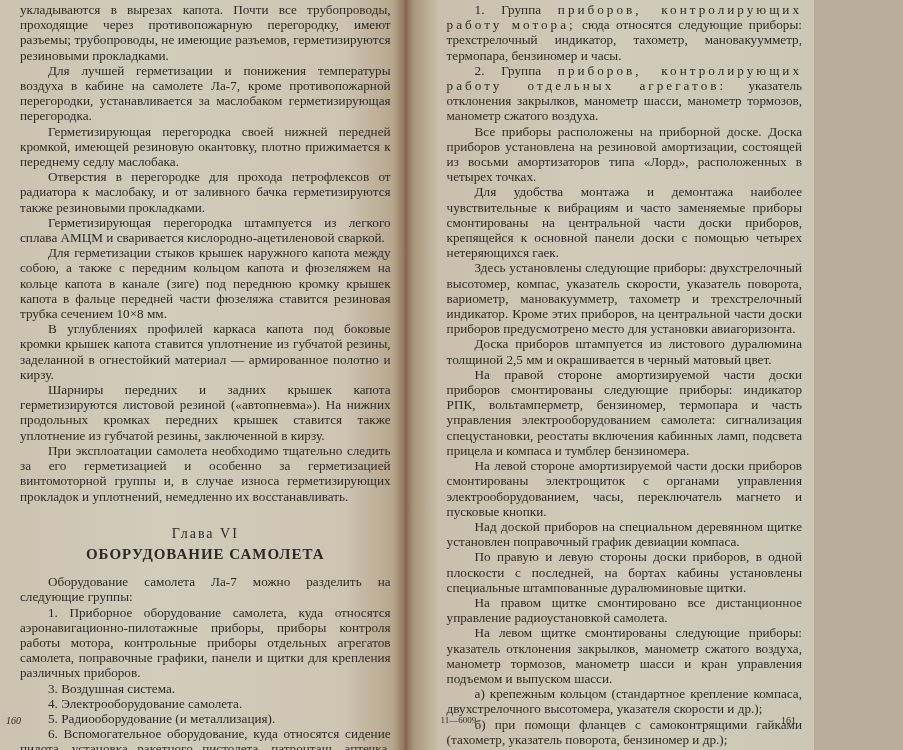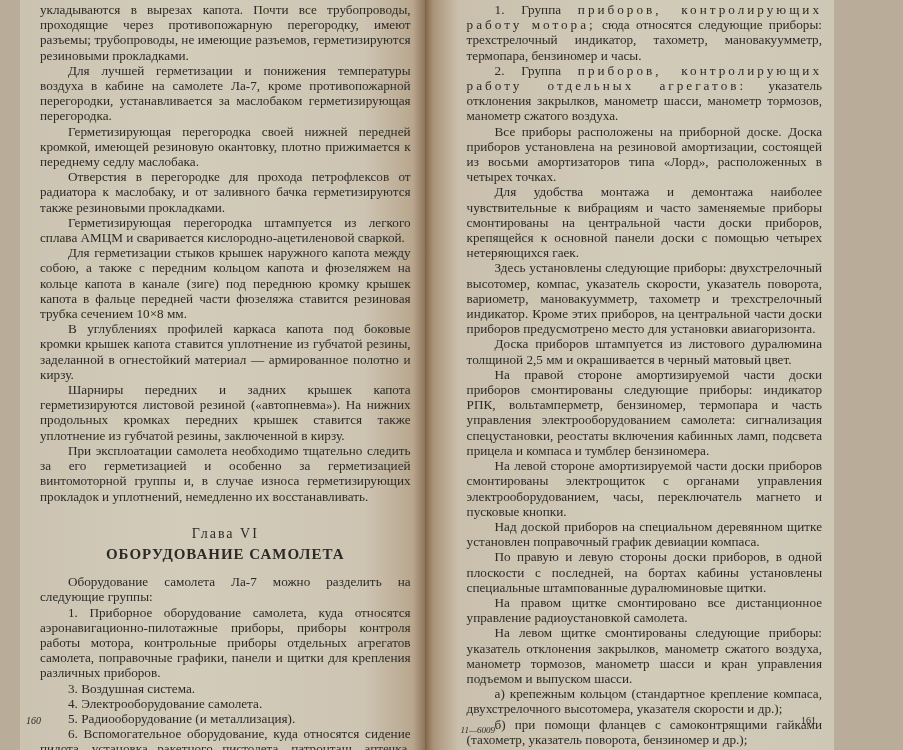--- a/index.html
+++ b/index.html
@@ -2,21 +2,21 @@
 <html><head>
 <meta charset="utf-8">
 <style>
   html, body { margin: 0; padding: 0; }
   body {
     width: 903px; height: 750px; overflow: hidden;
     background: #b9ad99;
     font-family: "Liberation Serif", "DejaVu Serif", serif;
     color: #2c2a28;
   }
-  .spread { position: relative; width: 814px; height: 750px; display: flex; padding-left: 20px; }
+  .spread { position: relative; width: 814px; height: 750px; display: flex; }
   .page {
     position: relative; height: 750px; box-sizing: border-box;
     font-size: 13.2px; line-height: 15.2px;
   }
   .page.left {
     width: 450px;
     padding: 2px 14px 0 20px;
     background: linear-gradient(90deg, #cbc2b0 0%, #d4ccba 40%, #cdc4b2 85%, #b8a78e 97%, #8e7559 100%);
   }
   .page.right {
@@ -27,21 +27,21 @@
   .page p { margin: 0; text-align: justify; text-indent: 28px; }
   .page p.noindent { text-indent: 0; }
   .page p.item { text-indent: 28px; }
   .spaced { letter-spacing: 3px; }
   .chapter-label { text-align: center; margin: 22px 0 6px; font-size: 14px; letter-spacing: 2px; }
   .chapter-title { text-align: center; font-weight: bold; font-size: 15px; letter-spacing: 1px; margin: 2px 0 12px; }
   .section-title { text-align: right; font-weight: bold; font-size: 11.5px; letter-spacing: 0.5px; margin: 14px 0 10px; }
   .folio { position: absolute; bottom: 22px; font-size: 10px; font-style: italic; }
   .folio.left-num { left: 6px; }
   .folio.right-num { right: 18px; font-style: normal; }
-  .signature { position: absolute; bottom: 12px; left: 36px; font-size: 9px; font-style: italic; }
+  .signature { position: absolute; bottom: 22px; left: 36px; font-size: 9px; }
   .spine { position: absolute; left: 446px; top: 0; width: 8px; height: 750px;
     background: linear-gradient(90deg, #8a6d50, #5e4631 50%, #8a6d50); opacity: 0.85; }
 </style>
 </head>
 <body>
 
 <div class="spread">
 
   <div class="page left">
     <p class="noindent">укладываются в вырезах капота. Почти все трубопроводы, проходящие через противопожарную перегородку, имеют разъемы; трубопроводы, не имеющие разъемов, герметизируются резиновыми прокладками.</p>

